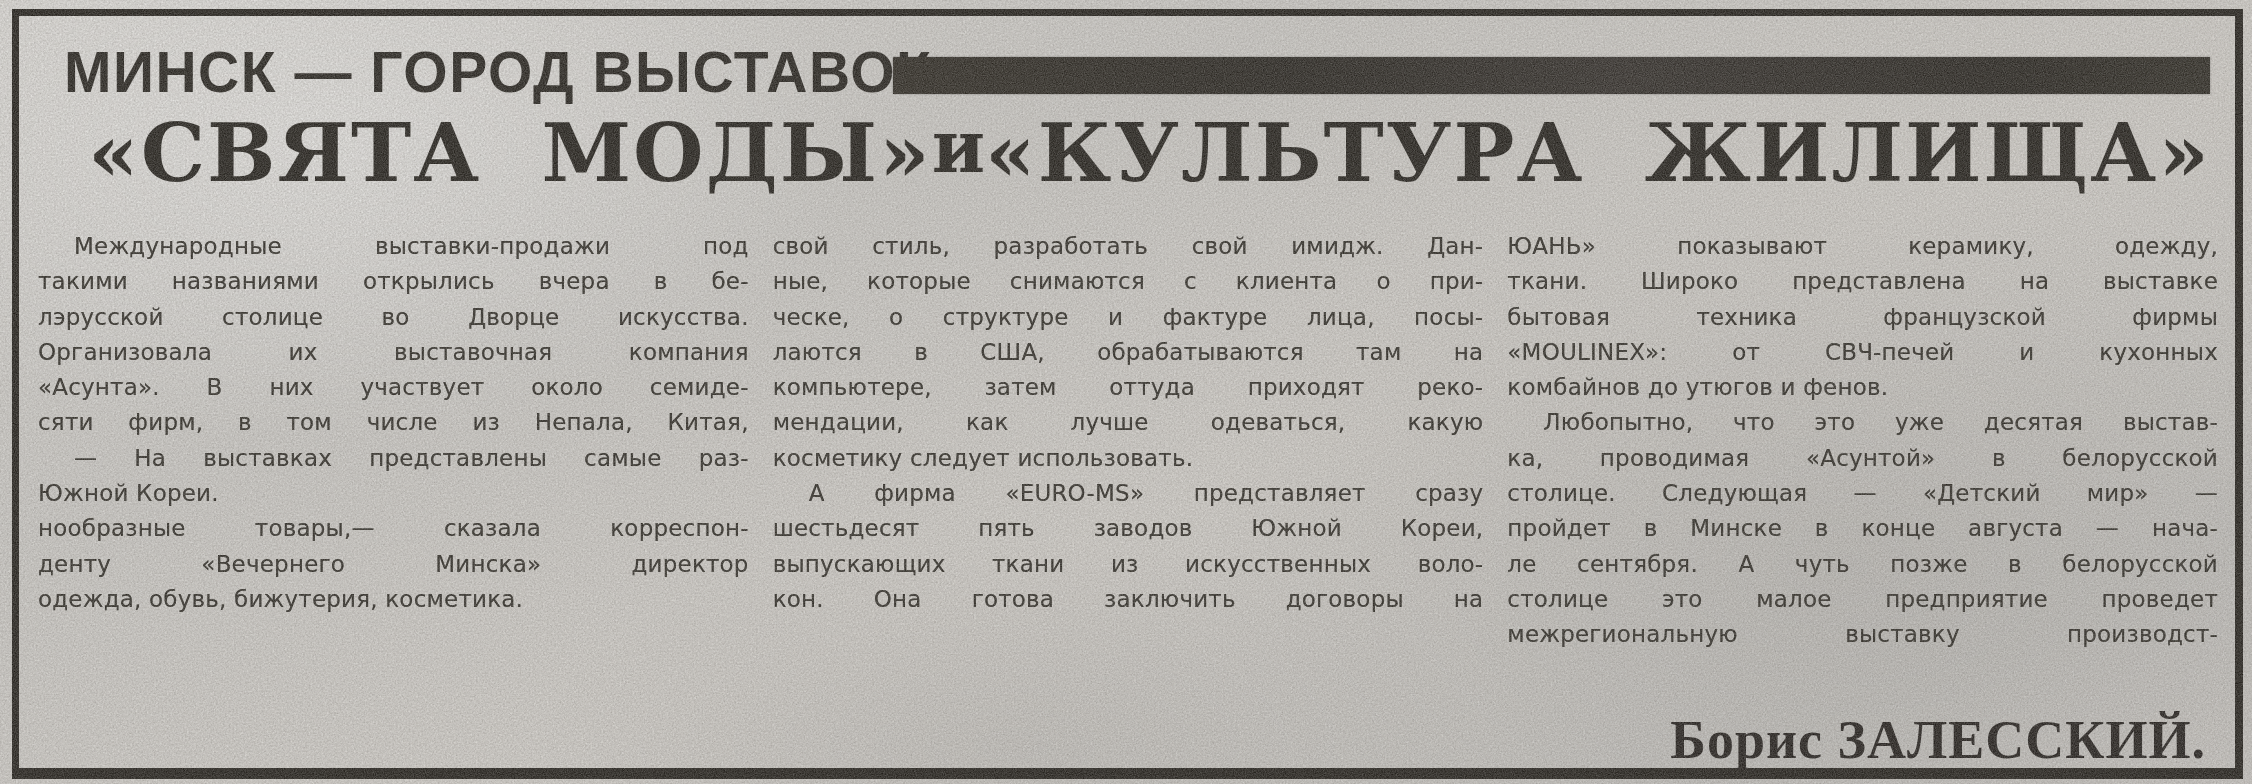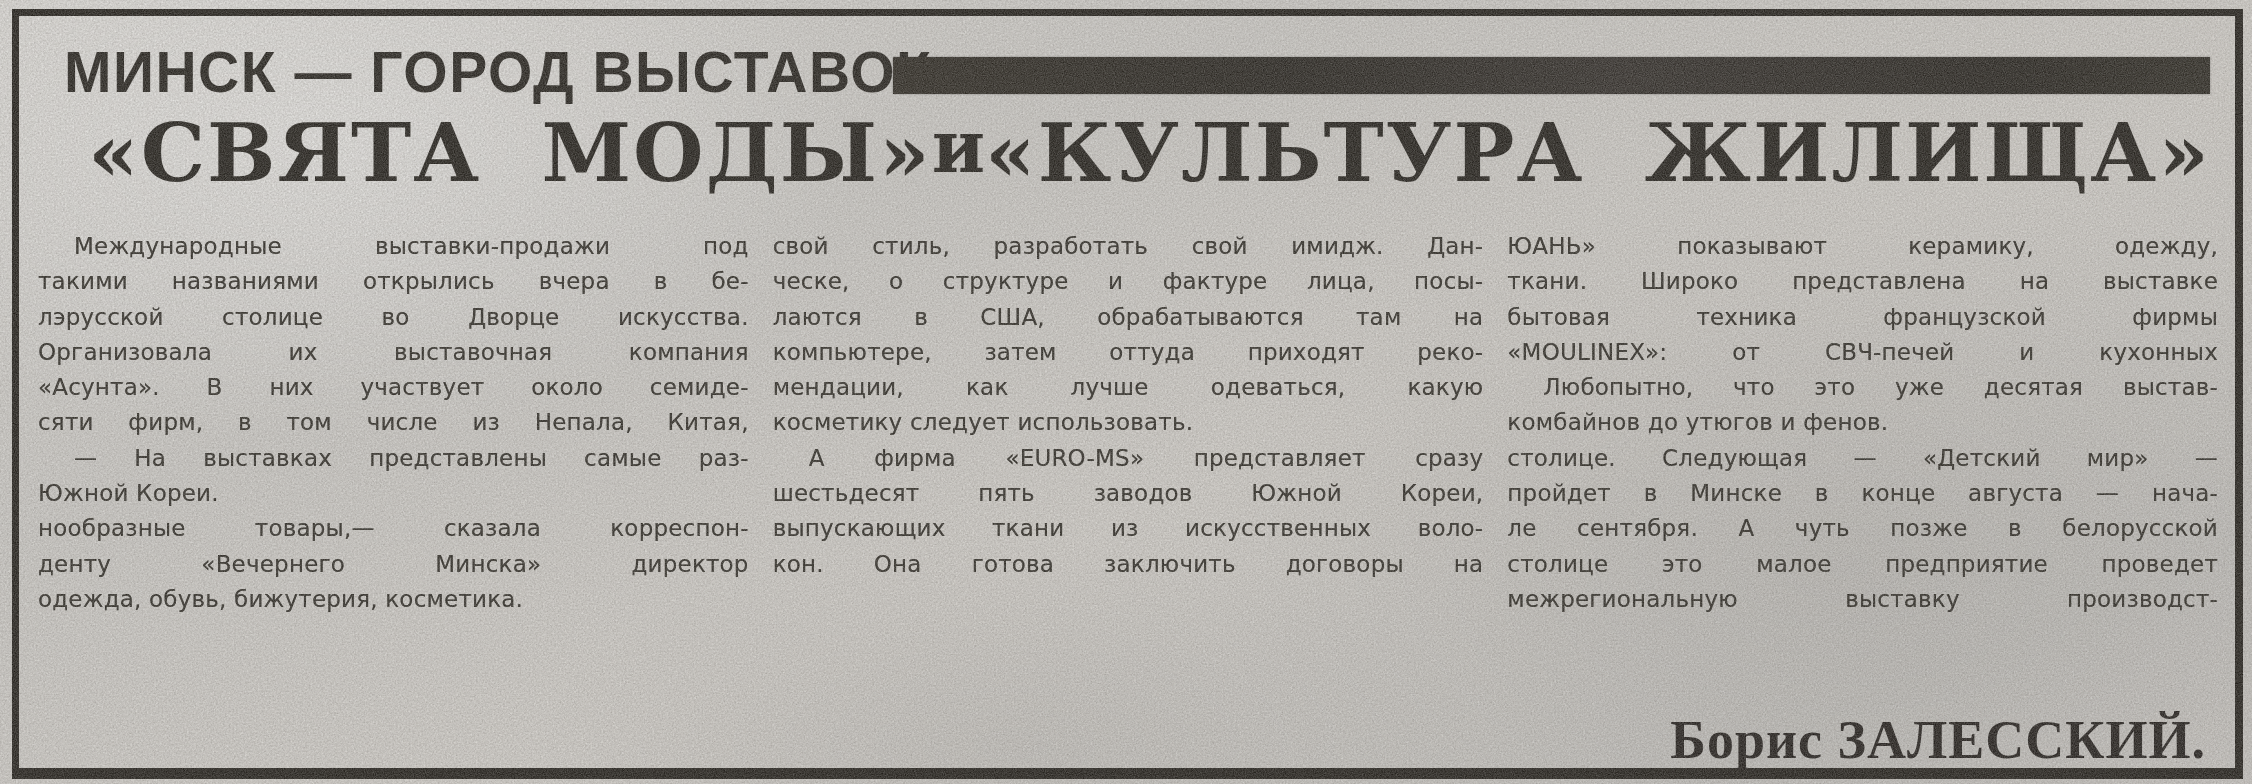--- a/index.html
+++ b/index.html
@@ -100,37 +100,39 @@
         <div class="line">«Асунта». В них участвует около семиде-</div>
         <div class="line">сяти фирм, в том числе из Непала, Китая,</div>
         <div class="line first">— На выставках представлены самые раз-</div>
         <div class="line last">Южной Кореи.</div>
         <div class="line">нообразные товары,— сказала корреспон-</div>
         <div class="line">денту «Вечернего Минска» директор</div>
         <div class="line last">одежда, обувь, бижутерия, косметика.</div>
       </div>
     <div class="col">
         <div class="line">свой стиль, разработать свой имидж. Дан-</div>
+        <div class="line">ные, которые снимаются с клиента о при-</div>
         <div class="line">ческе, о структуре и фактуре лица, посы-</div>
         <div class="line">лаются в США, обрабатываются там на</div>
         <div class="line">компьютере, затем оттуда приходят реко-</div>
         <div class="line">мендации, как лучше одеваться, какую</div>
         <div class="line last">косметику следует использовать.</div>
         <div class="line first">А фирма «EURO-MS» представляет сразу</div>
         <div class="line">шестьдесят пять заводов Южной Кореи,</div>
         <div class="line">выпускающих ткани из искусственных воло-</div>
         <div class="line">кон. Она готова заключить договоры на</div>
       </div>
     <div class="col">
         <div class="line">ЮАНЬ» показывают керамику, одежду,</div>
         <div class="line">ткани. Широко представлена на выставке</div>
         <div class="line">бытовая техника французской фирмы</div>
         <div class="line">«MOULINEX»: от СВЧ-печей и кухонных</div>
+        <div class="line last">комбайнов до утюгов и фенов.</div>
         <div class="line first">Любопытно, что это уже десятая выстав-</div>
-        <div class="line last">комбайнов до утюгов и фенов.</div>
+        <div class="line">ка, проводимая «Асунтой» в белорусской</div>
         <div class="line">столице. Следующая — «Детский мир» —</div>
         <div class="line">пройдет в Минске в конце августа — нача-</div>
         <div class="line">ле сентября. А чуть позже в белорусской</div>
         <div class="line">столице это малое предприятие проведет</div>
         <div class="line">межрегиональную выставку производст-</div>
       </div>
   </div>
 
   <div class="byline">Борис ЗАЛЕССКИЙ.</div>
 

